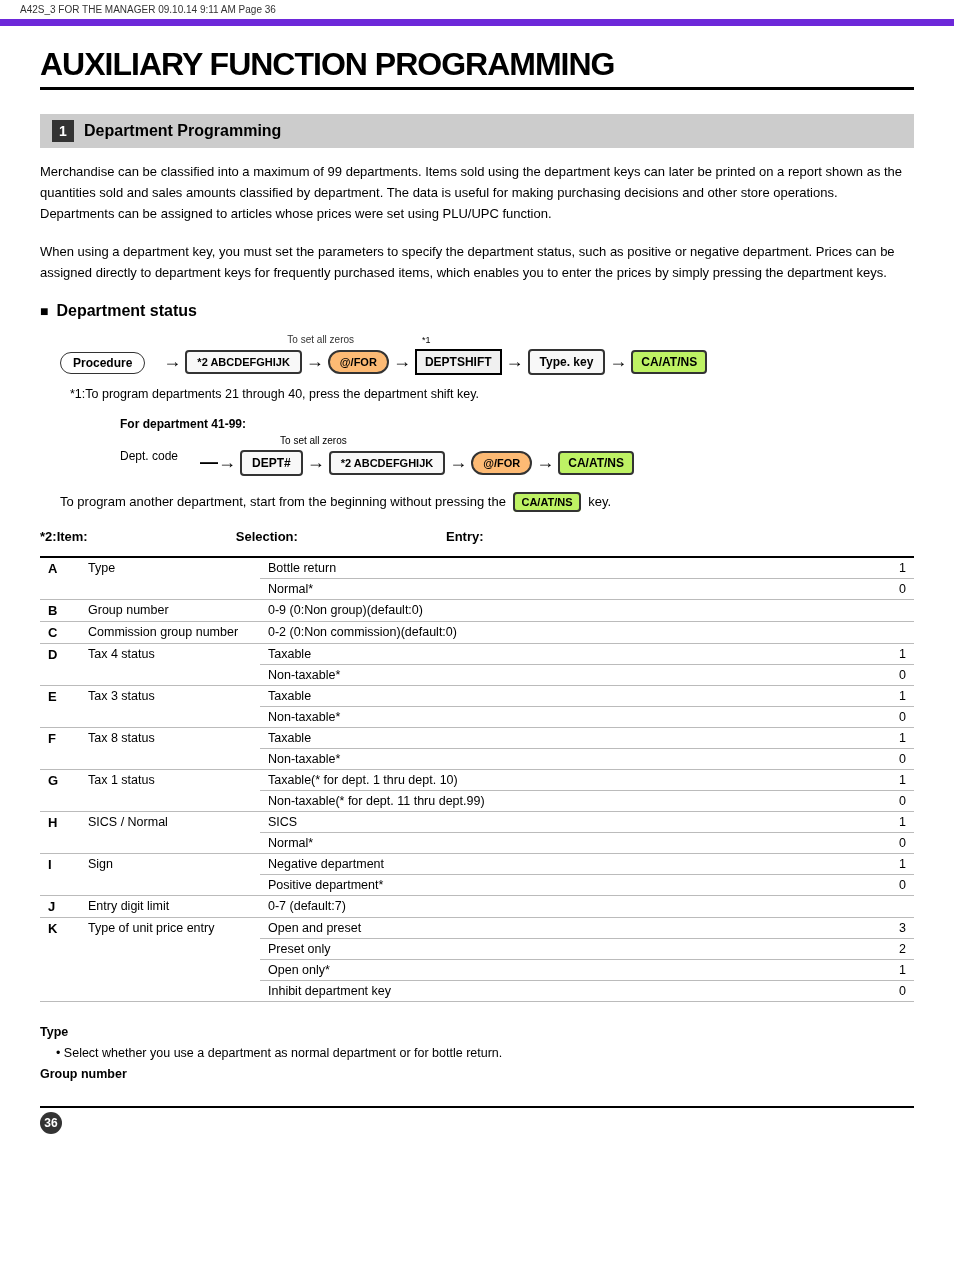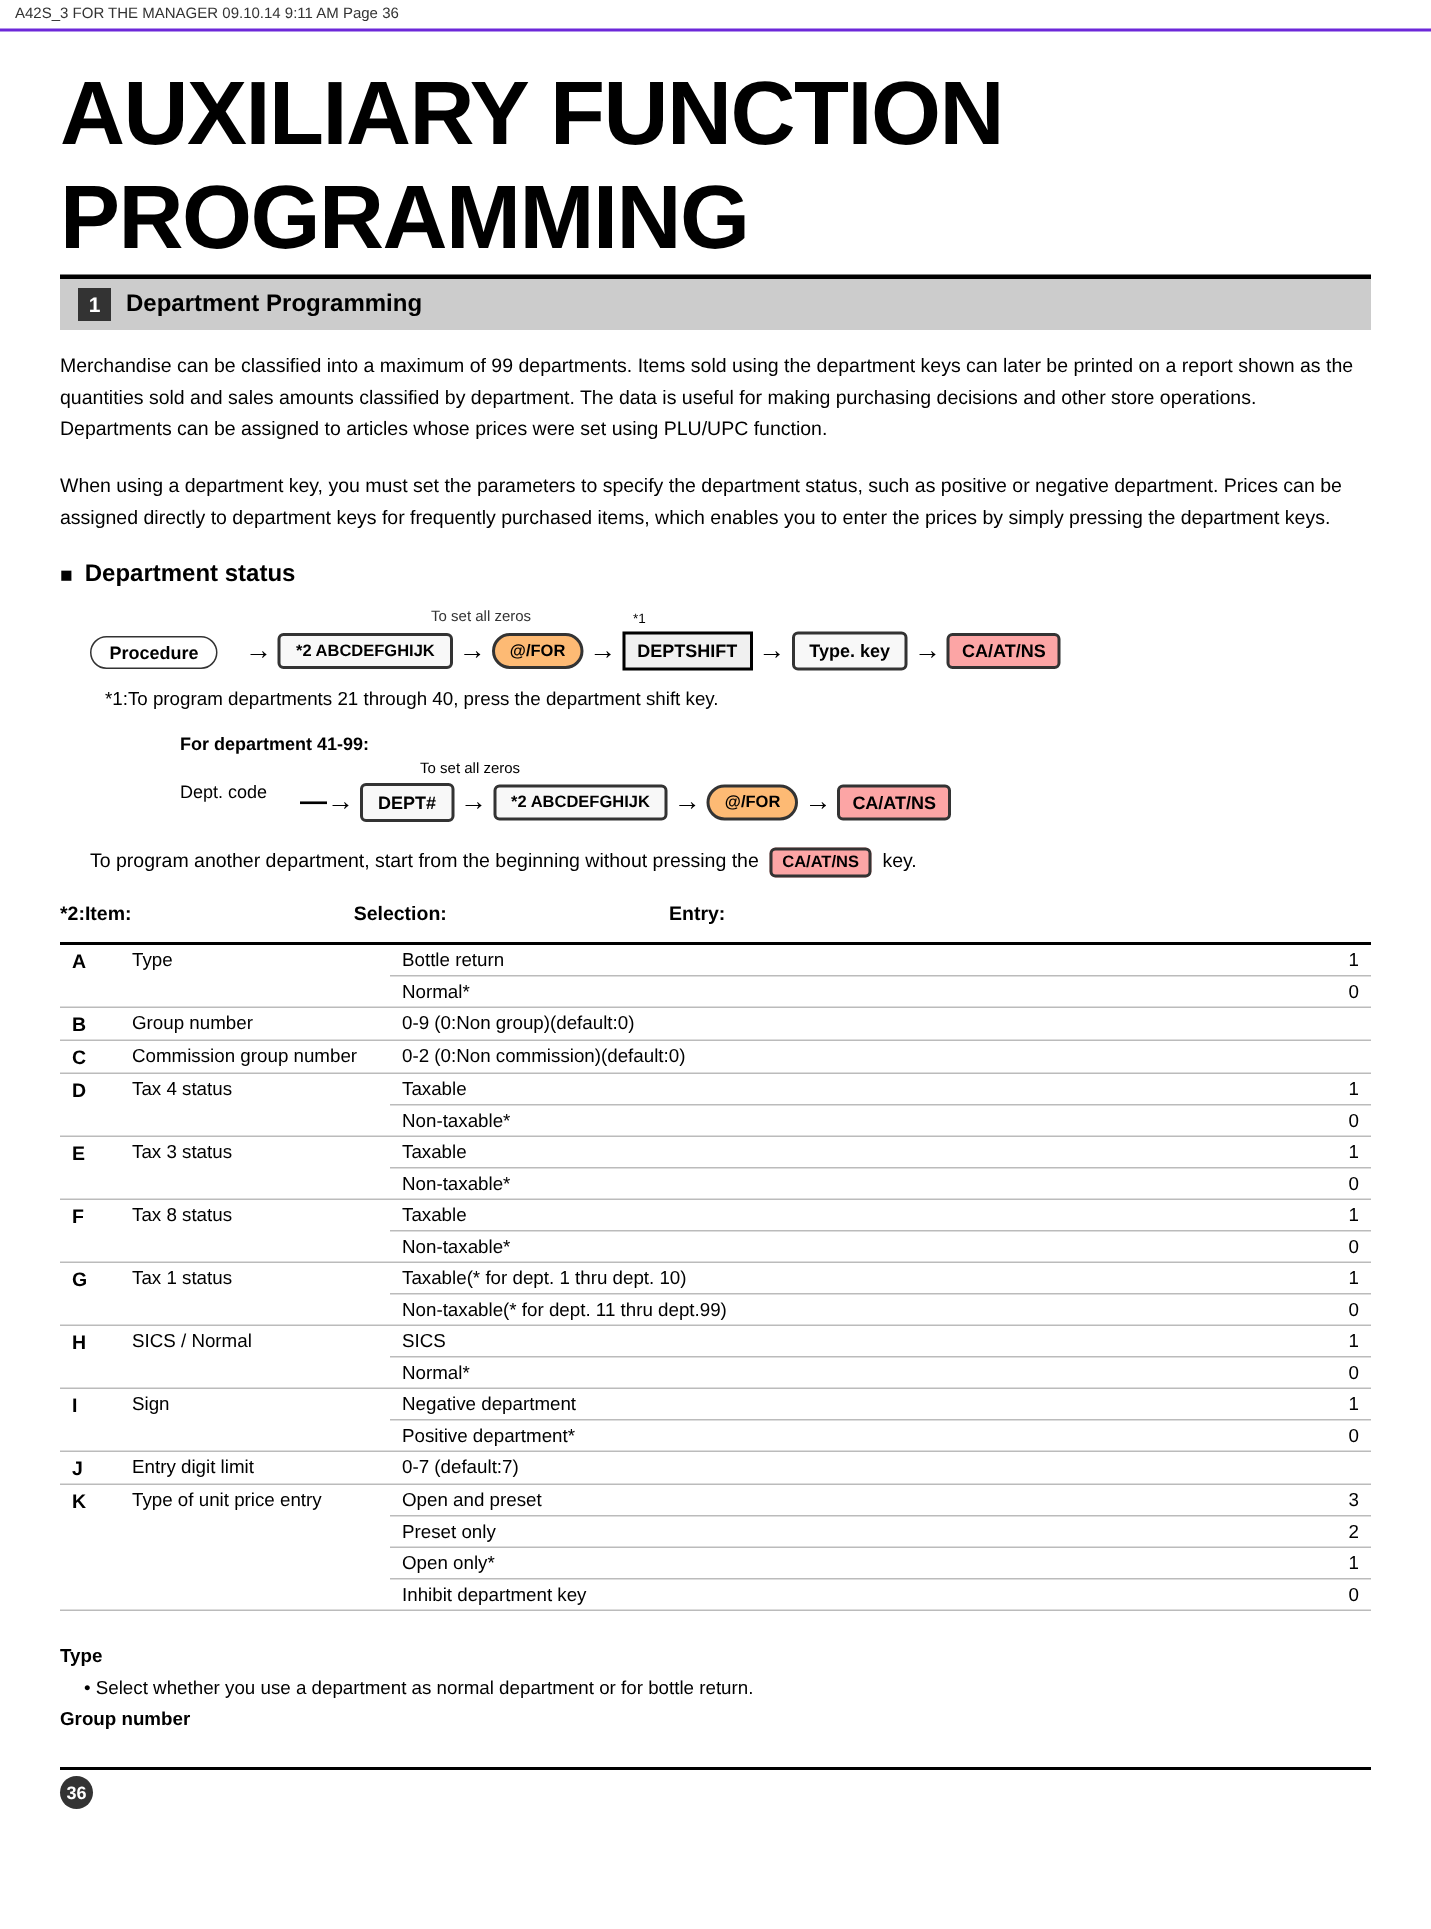--- a/index.html
+++ b/index.html
@@ -7,34 +7,35 @@
       background: #fff;
       font-family: Arial, Helvetica, sans-serif;
       font-size: 13px;
       color: #000;
       width: 954px;
       min-height: 1286px;
       padding: 0;
     }
 
     .page-header {
-      border-bottom: 2px solid #6d28d9;
-      padding: 4px 10px;
+      border-bottom: 7px solid #6d28d9;
+      padding: 4px 20px;
       font-size: 10px;
       color: #333;
     }
 
     .main-content {
       padding: 20px 40px 30px 40px;
     }
 
     .page-title {
-      font-size: 60px;
+      font-size: 32px;
       font-weight: 900;
       letter-spacing: -1px;
+      margin-bottom: 24px;
       border-bottom: 3px solid #000;
       padding-bottom: 4px;
     }
 
     .section-header {
       background: #ccc;
       padding: 6px 12px;
       display: flex;
       align-items: center;
       margin-bottom: 14px;
@@ -203,21 +204,21 @@
       font-weight: bold;
       margin-right: 8px;
     }
 
     .ca-at-ns {
       border: 2px solid #333;
       border-radius: 4px;
       padding: 3px 8px;
       font-size: 12px;
       font-weight: bold;
-      background: #fca5a5;
+      background: #bef264;
     }
 
     .flow-line {
       display: flex;
       align-items: center;
       gap: 4px;
       margin: 4px 0;
     }
 
     .deptshift-box {

